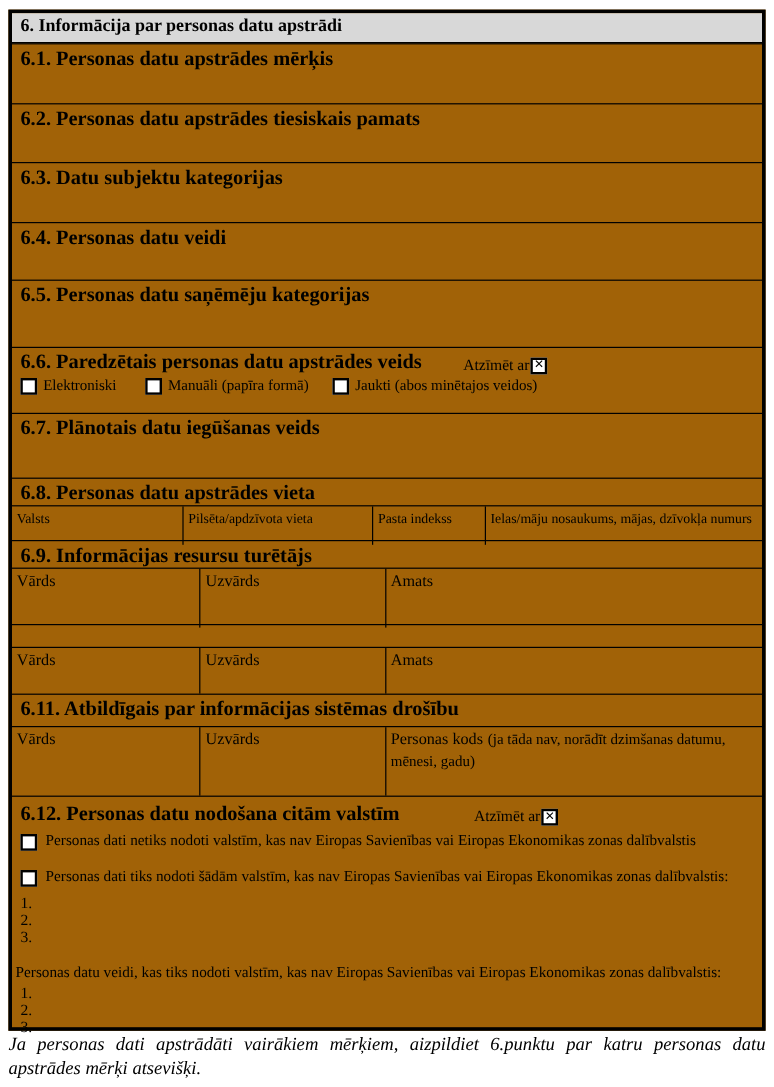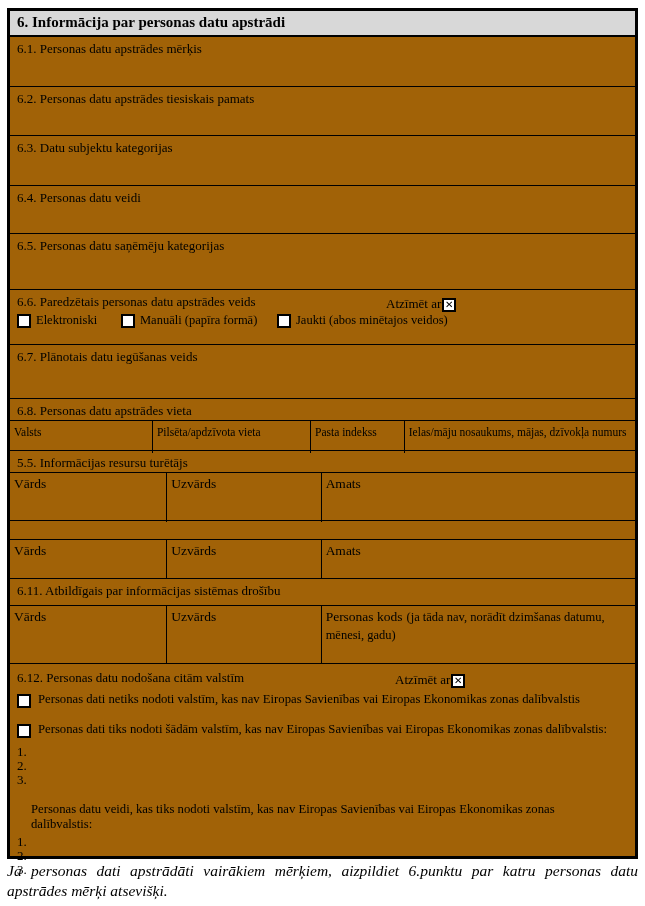--- a/index.html
+++ b/index.html
@@ -15,21 +15,21 @@
   .row{
     position:relative;box-sizing:border-box;display:flex;flex-direction:column;
     border-top:1px solid #000;
   }
   .row.first{border-top:none;}
   .hdr{
     background:#d8d8d8;height:25px;padding:3px 7px 0;box-sizing:border-box;
     font-weight:bold;font-size:15px;border-bottom:1px solid #000;
   }
   .sec-head{padding:2px 7px 0;flex:0 0 auto;}
-  .sec-title{font-weight:normal;font-size:13px;line-height:19px;}
+  .sec-title{font-weight:bold;font-size:17px;line-height:19px;}
   .fill{flex:1 1 auto;}
   .marker{
     position:absolute;left:376px;top:6px;display:flex;align-items:flex-end;gap:1px;
     font-size:13px;font-weight:normal;
   }
   .cbx{
     display:inline-block;width:10px;height:10px;border:2px solid #000;
     flex:0 0 auto;box-sizing:content-box;background:#fff;
   }
   .cbx .x{
@@ -40,21 +40,21 @@
   .opt{display:inline-flex;align-items:center;gap:5px;vertical-align:top;text-align:center;}
   .opt .lbl{font-size:12.5px;}
   .tbl{display:flex;border-top:1px solid #000;flex:0 0 auto;margin-top:auto;box-sizing:border-box;}
   .cell{border-left:1px solid #000;padding:1px 4px;box-sizing:border-box;overflow:hidden;}
   .cell.c1{border-left:none;}
   .cell .colhdr{font-size:11.5px;line-height:15px;}
   .cell .colhdr-b{font-size:13.5px;font-weight:normal;line-height:17px;}
   .cell .note{font-size:12.5px;font-weight:normal;}
   .copt{display:flex;align-items:flex-start;gap:7px;padding:0 7px;font-size:12.7px;line-height:15px;}
   .copt .cbx{margin-top:2px;}
-  .plain{padding:0 21px;font-size:12.7px;line-height:15px;}
+  .plain{padding:0 3px;font-size:12.7px;line-height:15px;}
   .numline{display:flex;padding:0 7px;font-size:13px;line-height:13px;height:13px;}
   .numline .num{flex:0 0 auto;}
   .numline .fill{flex:1 1 auto;}
   .footer{
     position:absolute;left:7px;top:861px;width:631px;
     font-style:italic;font-size:15.5px;line-height:20px;text-align:justify;
   }
 </style>
 </head>
 <body>
@@ -132,21 +132,21 @@
       <div class="cell" style="width:15%">
         <span class="colhdr">Pasta indekss</span>
       </div>
       <div class="cell" style="width:37%">
         <span class="colhdr">Ielas/māju nosaukums, mājas, dzīvokļa numurs</span>
       </div>
     </div>
   </div>
 
   <div class="row" style="height:70px">
-    <div class="sec-head"><span class="sec-title">5.5. Informācijas resursu turētājs</span></div>
+    <div class="sec-head"><span class="sec-title">6.9. Informācijas resursu turētājs</span></div>
     <div class="tbl" style="height:50px">
       <div class="cell c1" style="width:25%">
         <span class="colhdr-b">Vārds</span>
       </div>
       <div class="cell" style="width:24.7%">
         <span class="colhdr-b">Uzvārds</span>
       </div>
       <div class="cell" style="width:50.3%">
         <span class="colhdr-b">Amats</span>
       </div>

